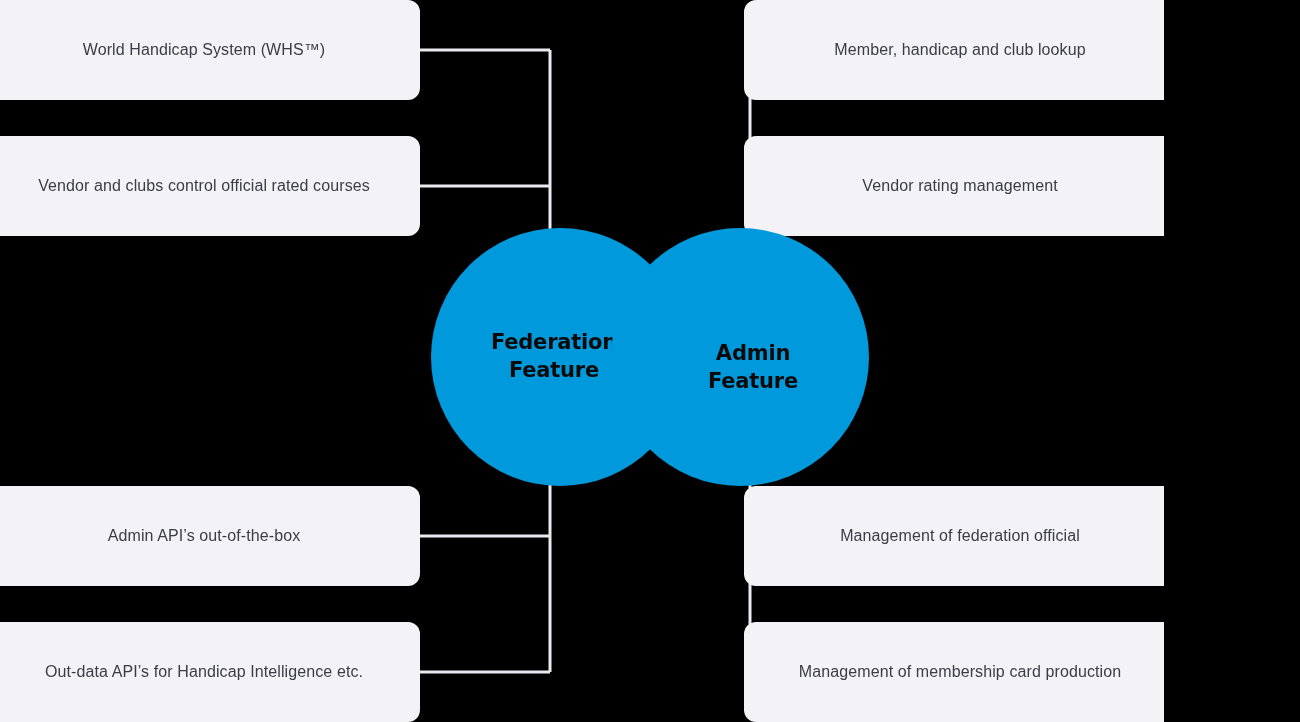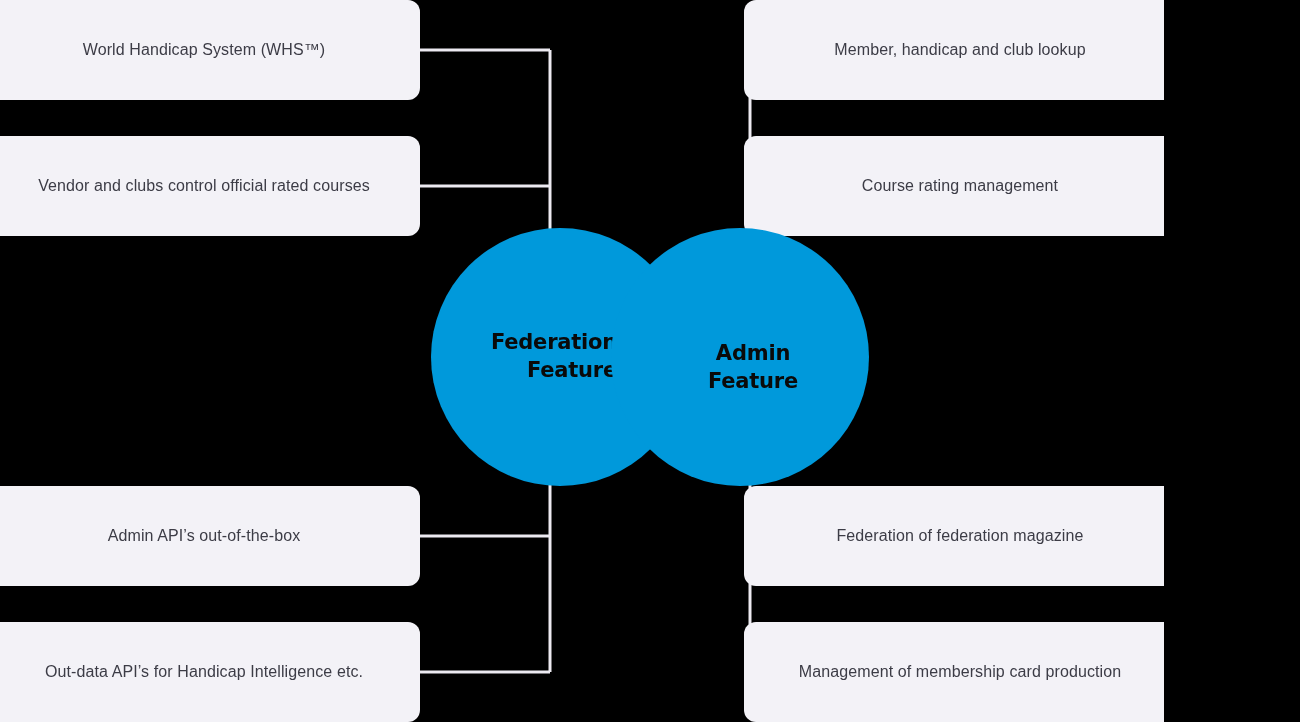--- a/index.html
+++ b/index.html
@@ -96,21 +96,21 @@
   .circle-label {
     font-family: "DejaVu Sans", sans-serif;
     font-size: 21px;
     font-weight: bold;
     color: #0a0a0a;
     text-align: center;
     line-height: 1.32;
     letter-spacing: -0.2px;
   }
   
-  .circle.federation .circle-label { transform: translateX(-6px); text-align: right; }
+  .circle.federation .circle-label { transform: translateX(-6px); }
   .circle.admin      .circle-label { transform: translateX(13px); margin-top: 21px; }
 </style>
 </head>
 <body>
 
 <div id="diagram">
 
   <svg id="connectors" viewBox="0 0 1300 722" width="1300" height="722" aria-hidden="true">
     <g stroke="#eceaf1" stroke-width="3" fill="none" stroke-linecap="butt">
 
@@ -142,24 +142,24 @@
     <span class="card-label">Admin API’s out-of-the-box</span>
   </div>
   <div class="card left row-d">
     <span class="card-label">Out-data API’s for Handicap Intelligence etc.</span>
   </div>
 
   <div class="card right row-a">
     <span class="card-label">Member, handicap and club lookup</span>
   </div>
   <div class="card right row-b">
-    <span class="card-label">Course rating management</span>
+    <span class="card-label">Vendor rating management</span>
   </div>
   <div class="card right row-c">
-    <span class="card-label">Federation of federation magazine</span>
+    <span class="card-label">Management of federation official</span>
   </div>
   <div class="card right row-d">
     <span class="card-label">Management of membership card production</span>
   </div>
 
   <div id="venn">
     <div class="circle federation">
       <div class="circle-label">
         <span>Federation</span><br>
         <span>Feature</span>

